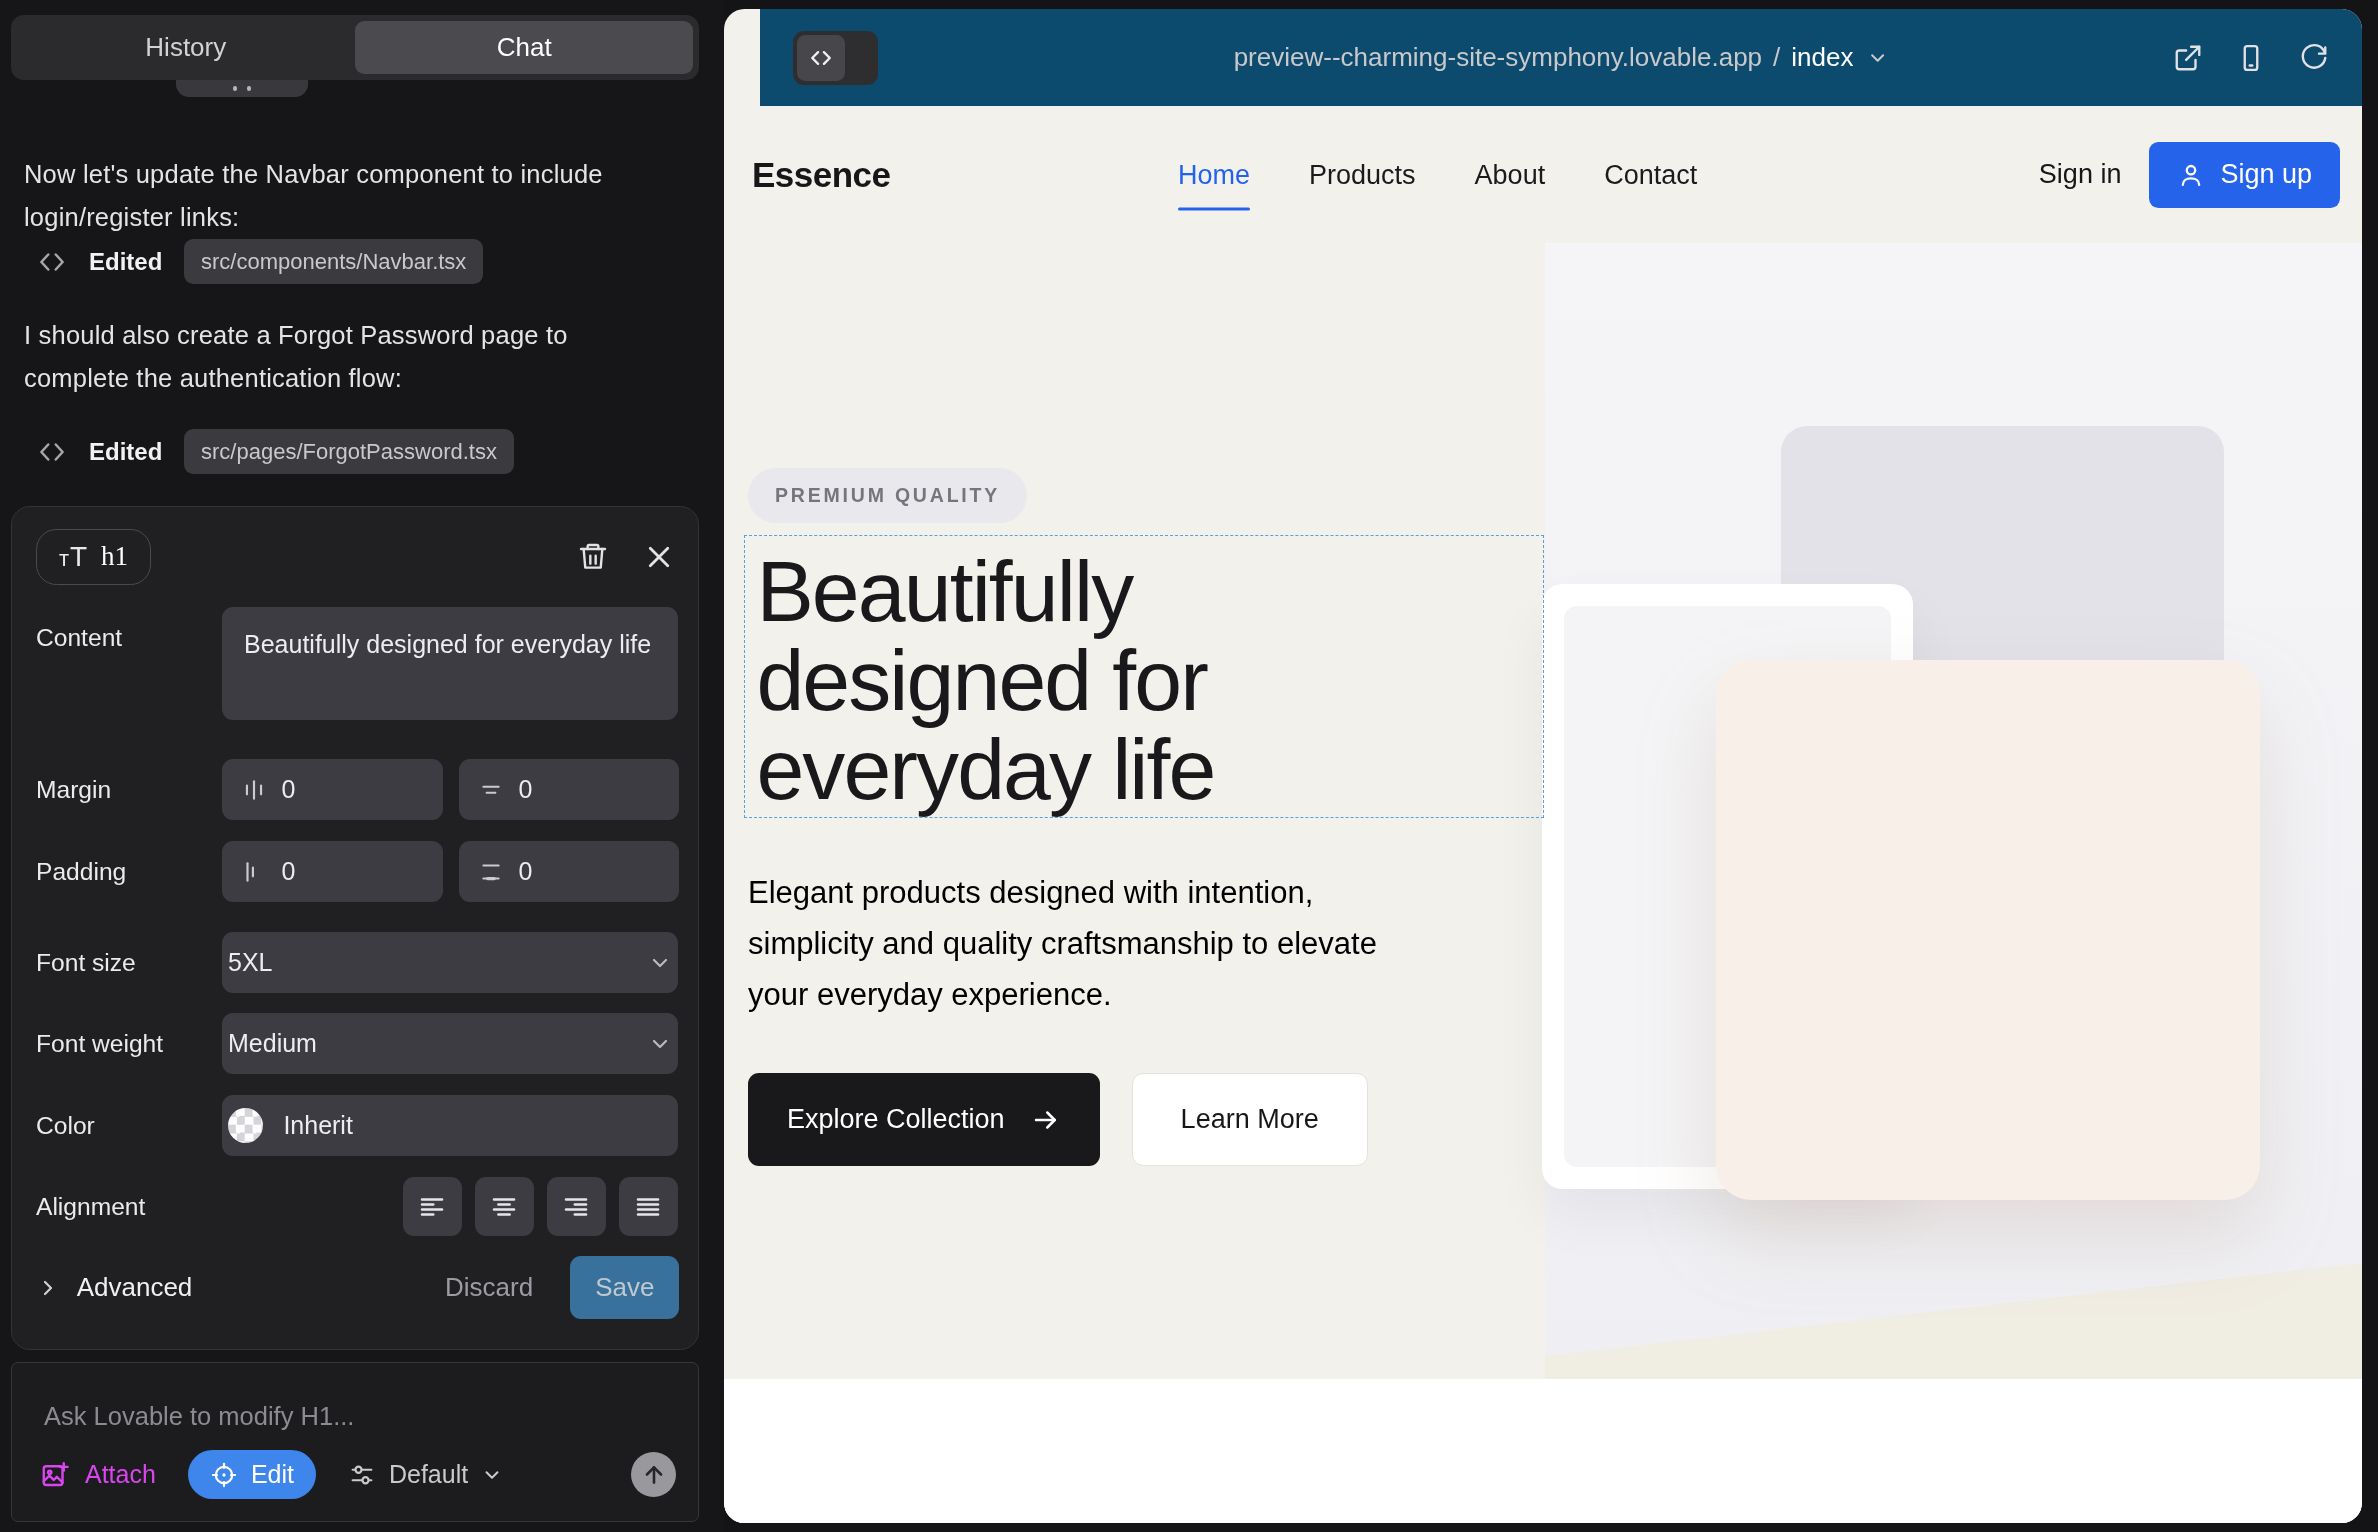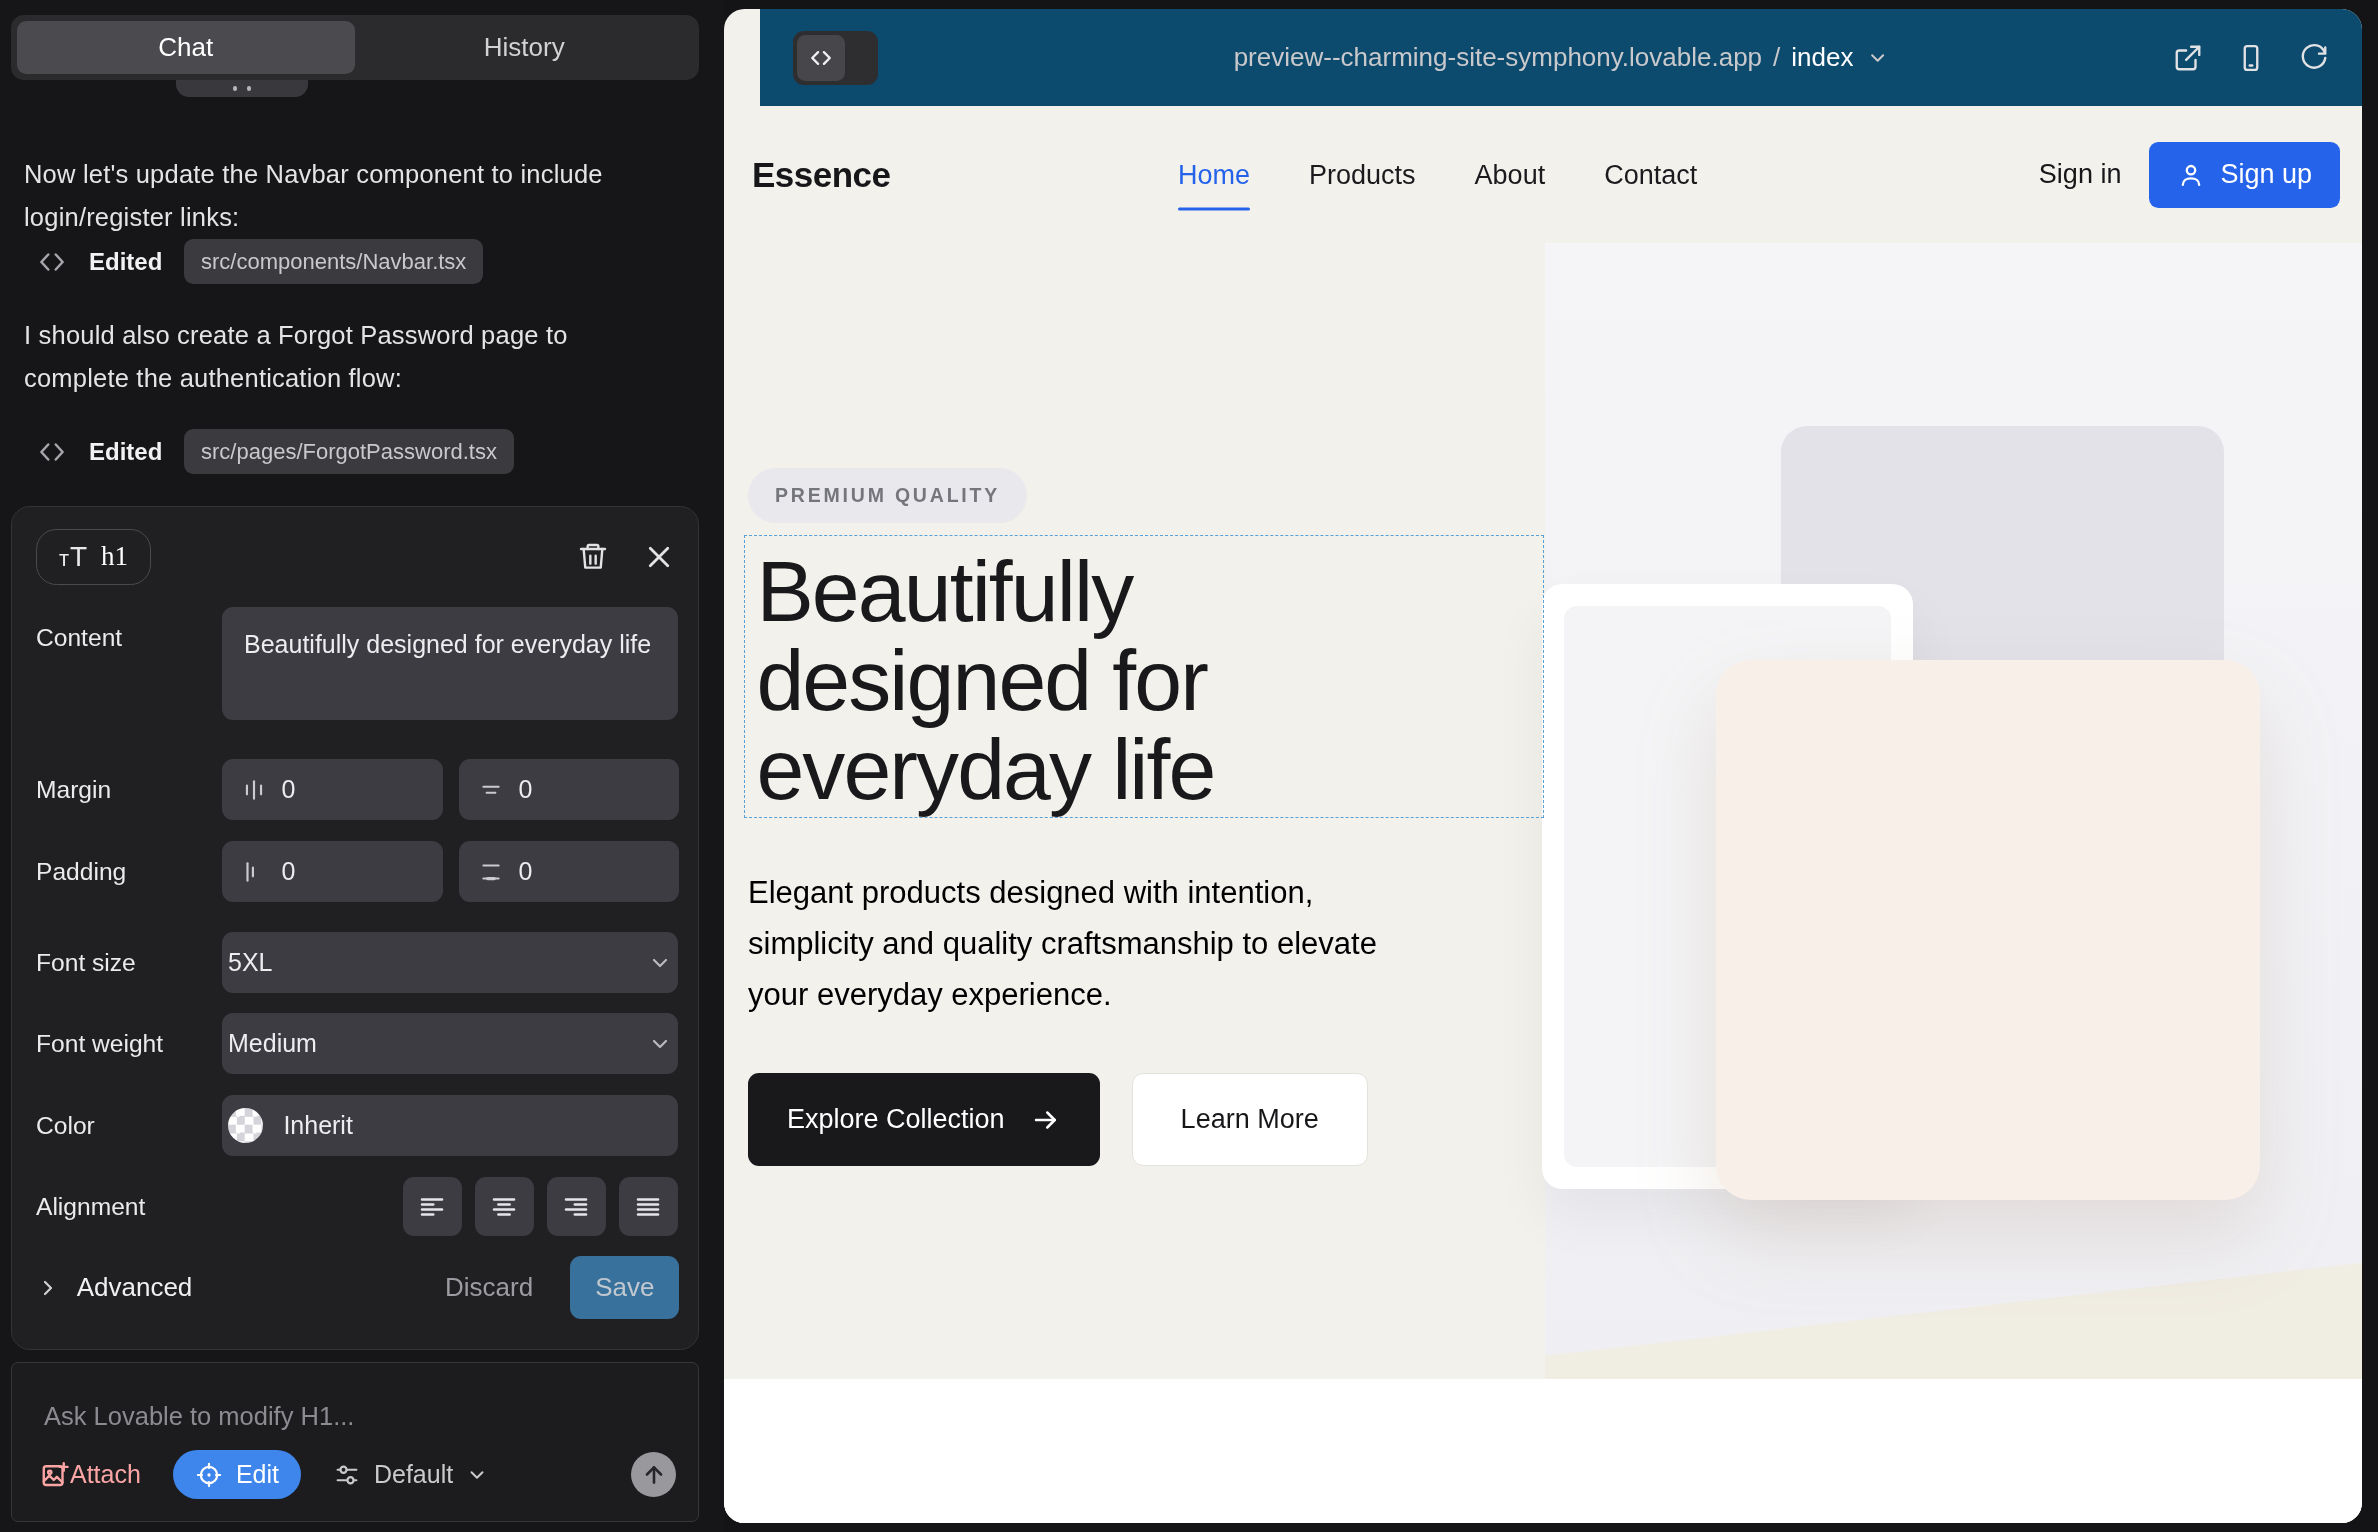--- a/index.html
+++ b/index.html
@@ -73,21 +73,21 @@
 
   
   .insp-footer { top:748px; }
 
   
   .composer { position:absolute; left:11px; top:1362px; width:688px; height:160px;
               background:#1C1C1F; border:0.9px solid #36363A; border-radius:7px; }
   .composer-ph { position:absolute; left:32px; top:39px; font-size:25.5px; color:#8B8B91; }
   .composer-row { position:absolute; left:28px; right:22px; bottom:20.4px; height:52px;
                   display:flex; align-items:center; gap:32px; }
-  .attach { display:flex; align-items:center; color:#fca5a5; font-size:25px; }
+  .attach { display:flex; align-items:center; gap:15px; color:#d946ef; font-size:25px; }
   .edit-pill { display:flex; align-items:center; gap:13px; background:#3E86EC; color:#FFFFFF;
                font-size:25px; border-radius:927px; padding:10.2px 22px; }
   .mode { display:flex; align-items:center; gap:13px; color:#CACACD; font-size:25px; }
   .send { margin-left:auto; width:45px; height:45px; border-radius:50%; background:#98989D;
           display:flex; align-items:center; justify-content:center; color:#26262A; }
 
   
   .preview { position:absolute; left:724px; top:9.3px; width:1638px; height:1514px;
              border-radius:20.4px; overflow:hidden; background:#F2F1EC; }
   .topbar { position:absolute; left:0; top:0; right:0; height:97px; background:#0c4a6e;
@@ -154,22 +154,22 @@
                    border:0.9px solid #E4E2DC; }
 </style>
 </head>
 <body>
 
 <div class="app">
 
   <div class="left">
 
     <div class="tabs">
+      <div class="tab">History</div>
       <div class="tab active">Chat</div>
-      <div class="tab">History</div>
     </div>
 
     <div class="scroll-pill">
       <i></i>
         <i></i>
     </div>
 
     <div class="msg msg1">Now let's update the Navbar component to include login/register links:</div>
 
     <div class="edited-row edited1">

